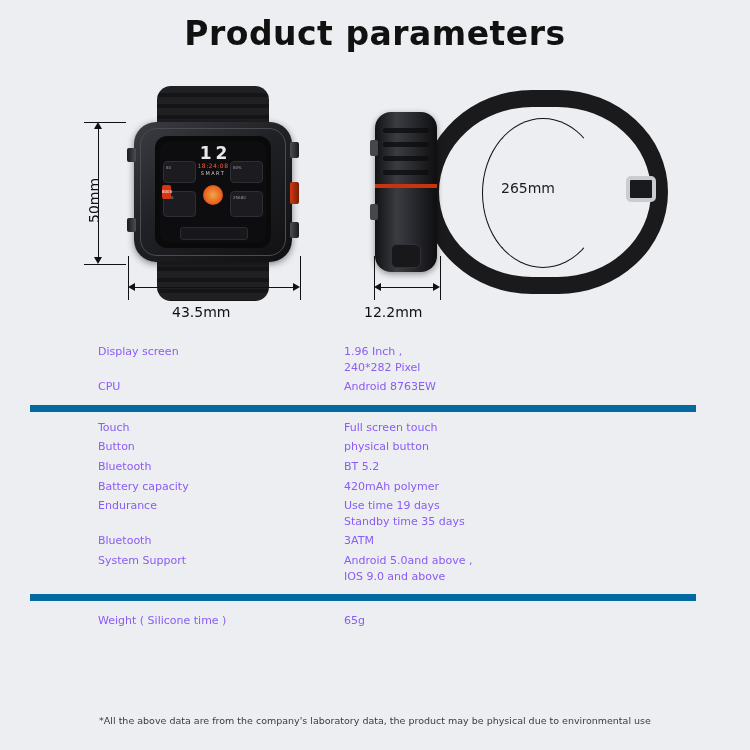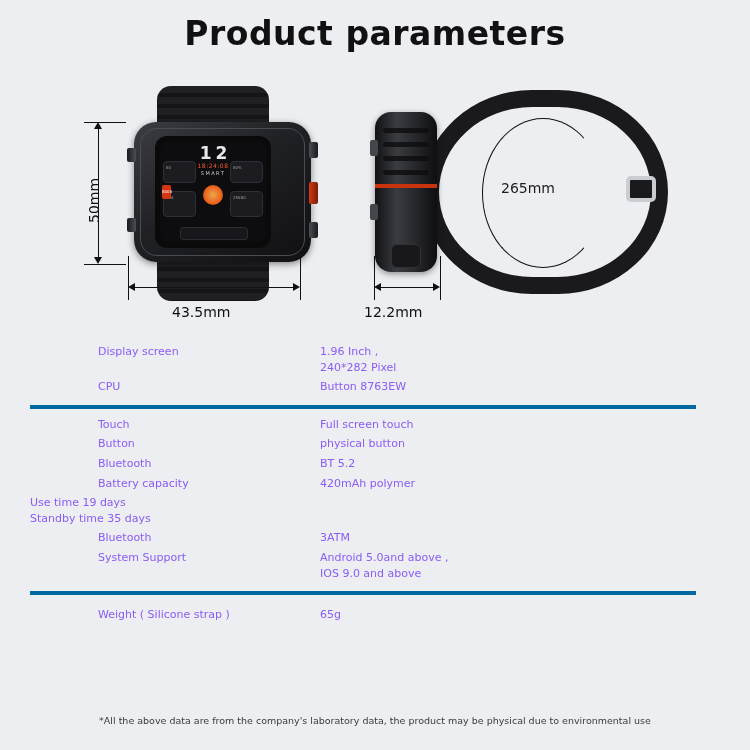--- a/index.html
+++ b/index.html
@@ -70,21 +70,20 @@
   }
   .case {
     position: absolute;
     left: 14px;
     top: 36px;
     width: 158px;
     height: 140px;
     background: linear-gradient(145deg,#3b3d42 0%,#202125 45%,#101012 100%);
     border-radius: 22px;
     box-shadow: 0 2px 7px rgba(0,0,0,0.45);
-    padding-left: 19px;
   }
   .case:before {
     content: "";
     position: absolute;
     left: 6px; top: 6px; right: 6px; bottom: 6px;
     border-radius: 17px;
     border: 1px solid #4a4c52;
   }
   .bezel {
     position: absolute;
@@ -301,36 +300,37 @@
     left: 30px;
     top: 336px;
     width: 666px;
     font-size: 11px;
     color: #8b5cf6;
   }
   .spec-group {
     padding: 6px 0 8px 0;
   }
   .spec-group + .spec-group {
-    border-top: 4px solid #0369a1;
+    border-top: 7px solid #0369a1;
   }
   .spec-row {
     display: flex;
     align-items: flex-start;
     padding: 2px 0;
   }
   .spec-key {
     width: 290px;
     padding-left: 68px;
     box-sizing: border-box;
     line-height: 1.42;
   }
   .spec-val {
     flex: 1;
     line-height: 1.42;
+    margin-left: 24px;
   }
   .spec-val .l2 { display: block; }
   .footnote {
     position: absolute;
     left: 0; top: 715px;
     width: 750px;
     text-align: center;
     font-size: 9.5px;
     color: #3b3b3b;
   }
@@ -436,21 +436,21 @@
       <div class="spec-row">
         <div class="spec-key">Display screen</div>
         <div class="spec-val">
           <span>1.96 Inch ,</span>
           <span class="l2">240*282 Pixel</span>
         </div>
       </div>
       <div class="spec-row">
         <div class="spec-key">CPU</div>
         <div class="spec-val">
-          <span>Button 8763EW</span>
+          <span>Android 8763EW</span>
         </div>
       </div>
     </div>
 
     <div class="spec-group">
       <div class="spec-row">
         <div class="spec-key">Touch</div>
         <div class="spec-val">Full screen touch</div>
       </div>
       <div class="spec-row">
@@ -459,20 +459,21 @@
       </div>
       <div class="spec-row">
         <div class="spec-key">Bluetooth</div>
         <div class="spec-val">BT 5.2</div>
       </div>
       <div class="spec-row">
         <div class="spec-key">Battery capacity</div>
         <div class="spec-val">420mAh polymer</div>
       </div>
       <div class="spec-row">
+        <div class="spec-key">Endurance</div>
         <div class="spec-val">
           <span>Use time 19 days</span>
           <span class="l2">Standby time 35 days</span>
         </div>
       </div>
       <div class="spec-row">
         <div class="spec-key">Bluetooth</div>
         <div class="spec-val">3ATM</div>
       </div>
       <div class="spec-row">
@@ -481,21 +482,21 @@
           <span>Android 5.0and above ,</span>
           <span class="l2">IOS 9.0 and above</span>
         </div>
       </div>
     </div>
 
     <div class="spec-group">
       <div class="spec-row">
       </div>
       <div class="spec-row">
-        <div class="spec-key">Weight ( Silicone strap )</div>
+        <div class="spec-key">Weight ( Silicone time )</div>
         <div class="spec-val">65g</div>
       </div>
     </div>
 
   </div>
 
   <div class="footnote">*All the above data are from the company's laboratory data, the product may be physical due to environmental use</div>
 
 </div>
 

